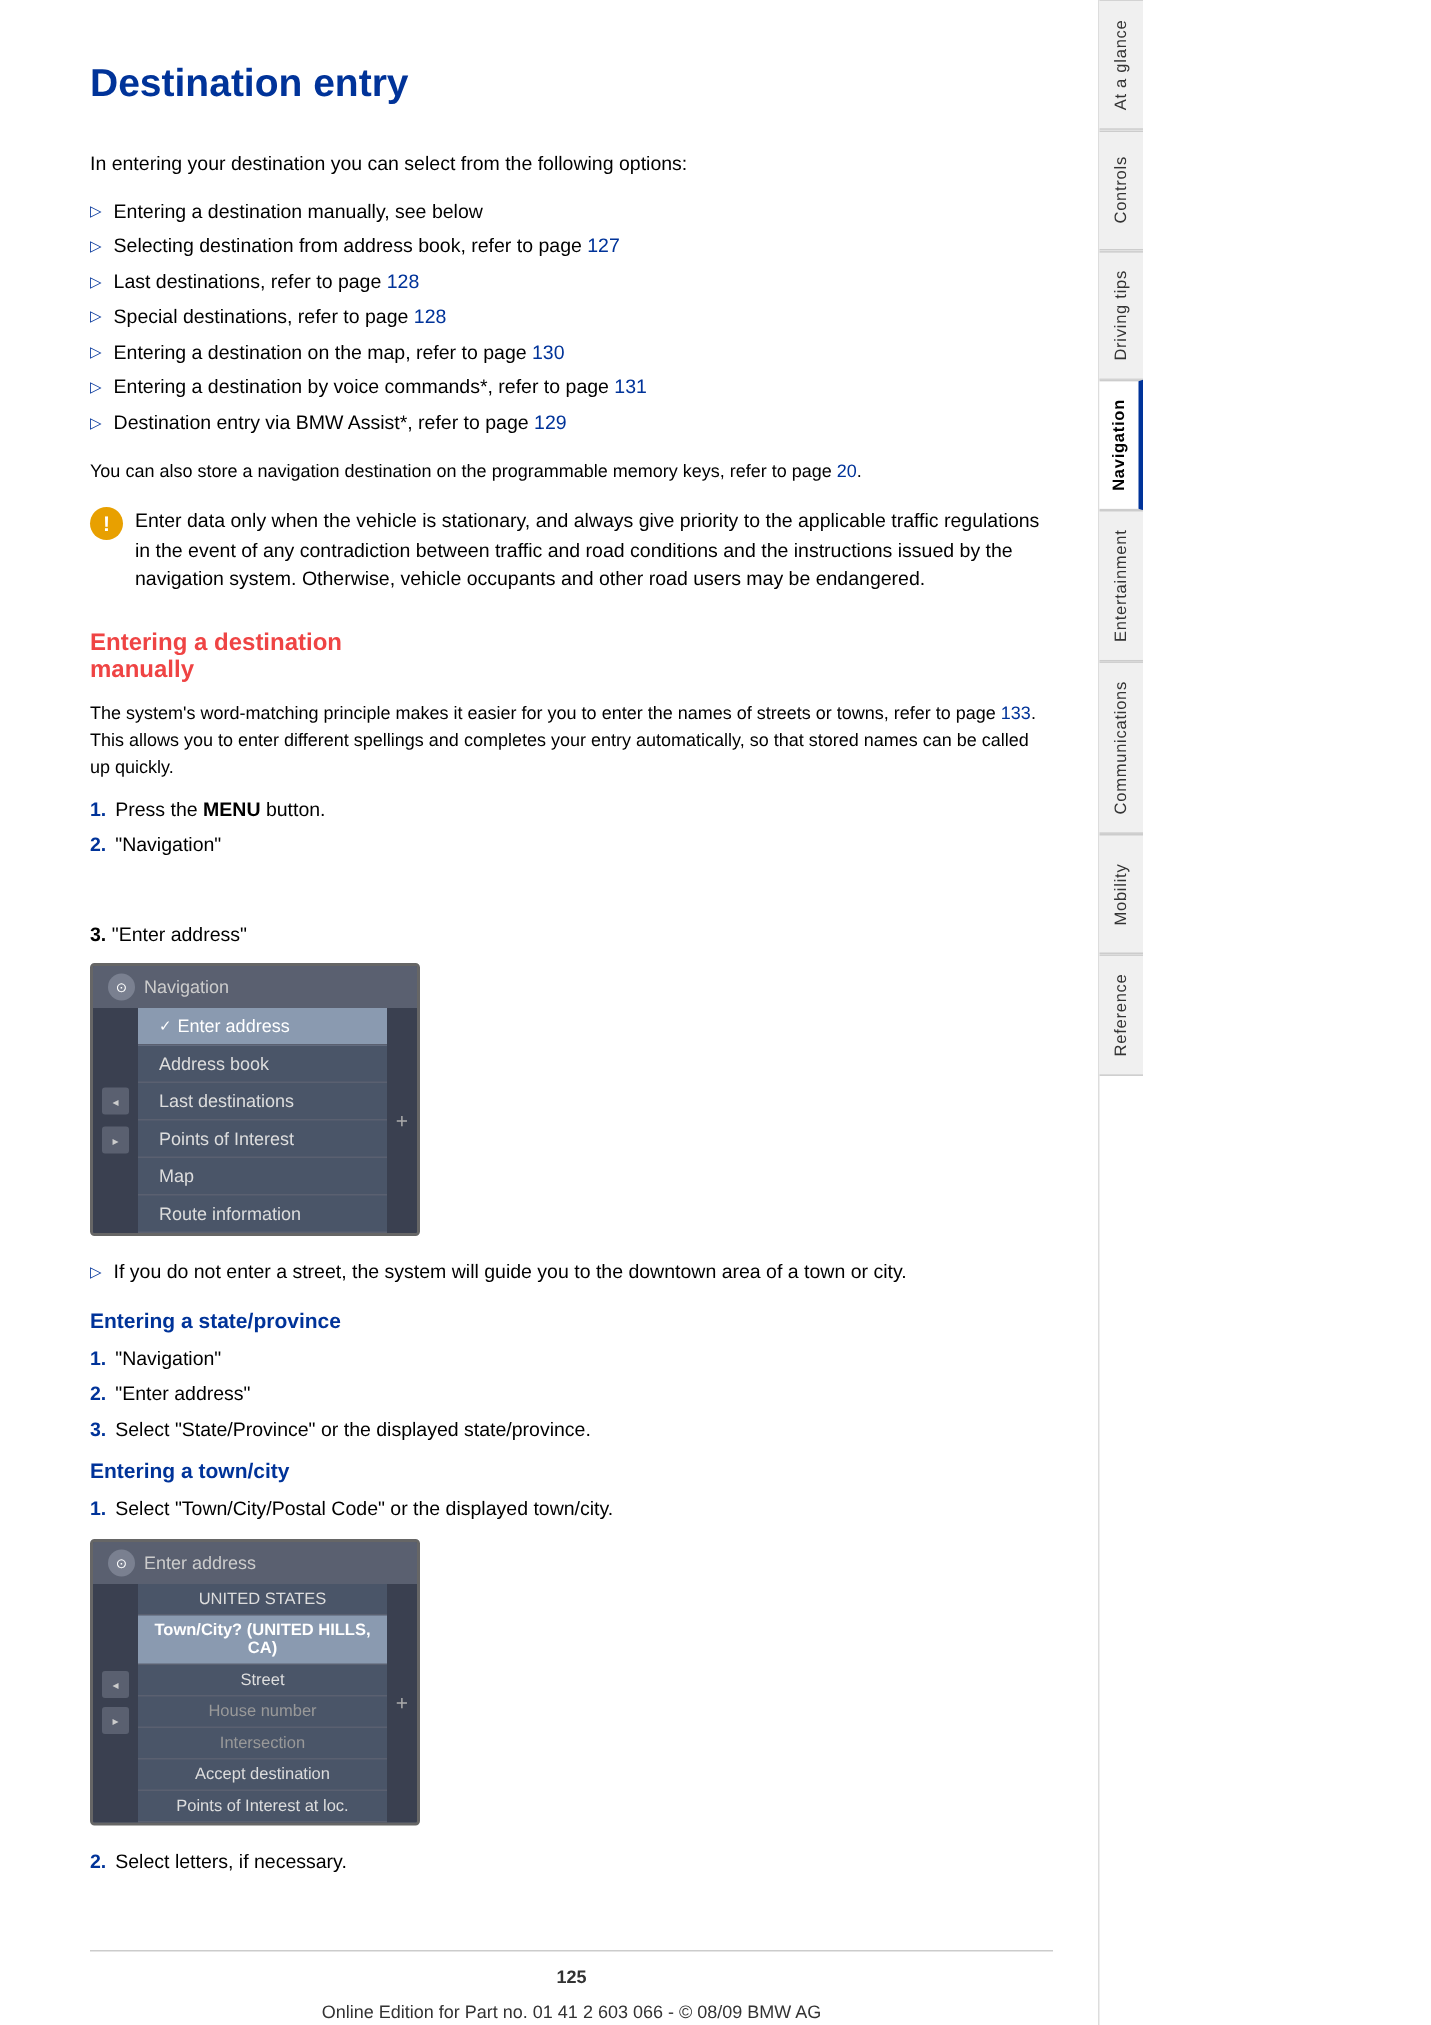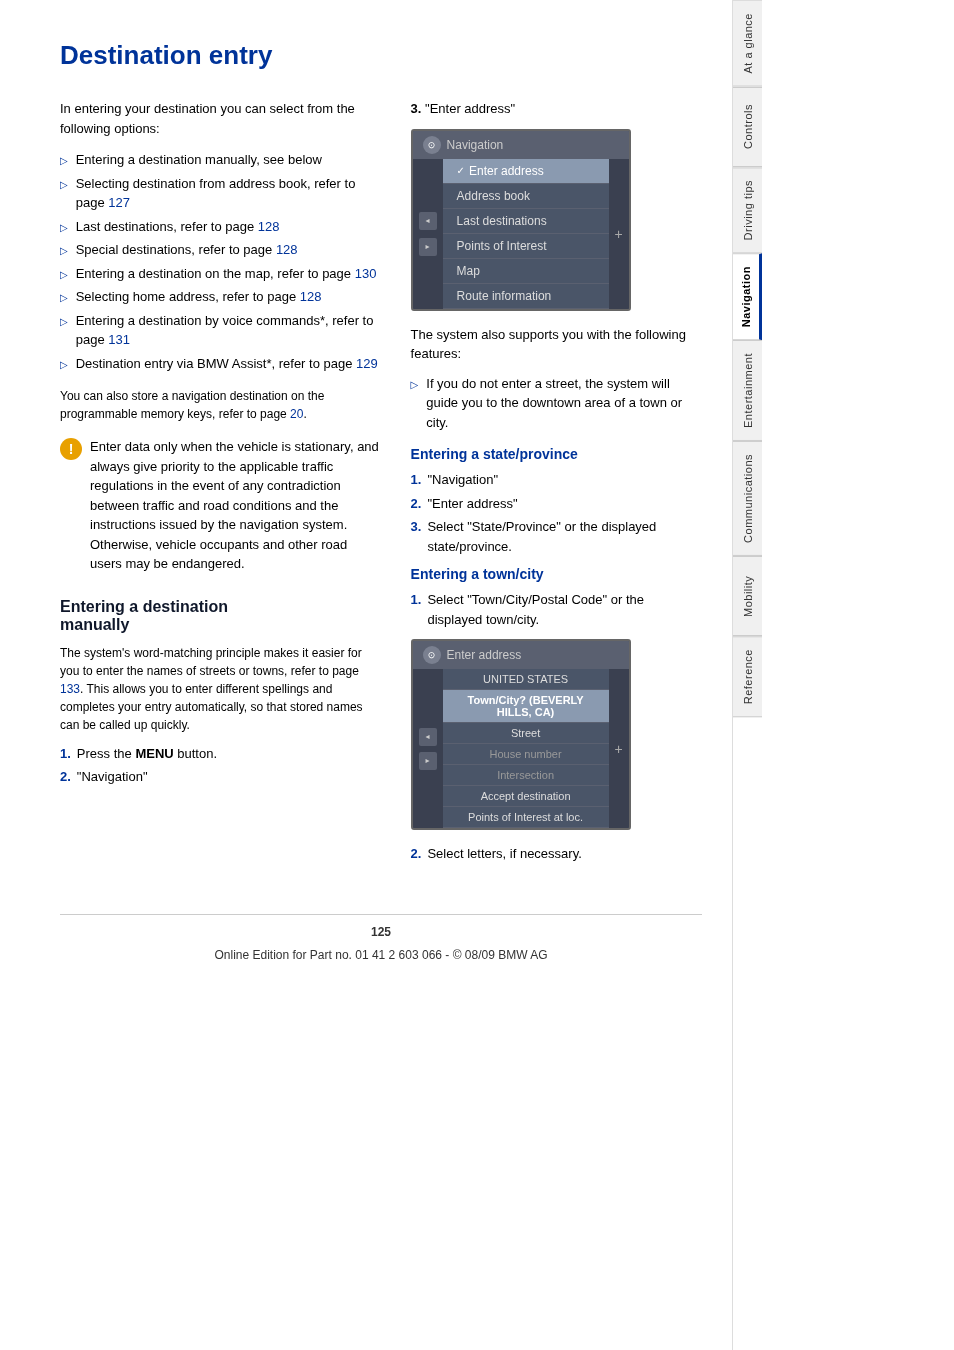--- a/index.html
+++ b/index.html
@@ -65,20 +65,21 @@
       font-weight: bold;
       color: #003399;
       margin-bottom: 20px;
       padding-bottom: 8px;
     }
 
     
     .two-col {
       display: flex;
       gap: 30px;
+      flex-direction: column;
     }
     .col-left {
       flex: 1.1;
     }
     .col-right {
       flex: 1;
     }
 
     p.intro {
       font-size: 13px;
@@ -133,21 +134,21 @@
       font-size: 14px;
       color: #fff;
       flex-shrink: 0;
       margin-right: 8px;
       margin-top: 1px;
     }
 
     h2.section-title {
       font-size: 16px;
       font-weight: bold;
-      color: #0f172a;
+      color: #ef4444;
       margin-top: 24px;
       margin-bottom: 10px;
     }
 
     .body-text {
       font-size: 12px;
       line-height: 1.5;
       color: #000;
       margin-bottom: 10px;
     }
@@ -381,23 +382,20 @@
             <span>Selecting destination from address book, refer to page <a class="page-link">127</a></span>
           </li>
           <li>
             <span>Last destinations, refer to page <a class="page-link">128</a></span>
           </li>
           <li>
             <span>Special destinations, refer to page <a class="page-link">128</a></span>
           </li>
           <li>
             <span>Entering a destination on the map, refer to page <a class="page-link">130</a></span>
-          </li>
-          <li>
-            <span>Selecting home address, refer to page <a class="page-link">128</a></span>
           </li>
           <li>
             <span>Entering a destination by voice commands*, refer to page <a class="page-link">131</a></span>
           </li>
           <li>
             <span>Destination entry via BMW Assist*, refer to page <a class="page-link">129</a></span>
           </li>
         </ul>
 
         <p class="body-text">
@@ -448,21 +446,20 @@
               <div class="nav-screen-item">Address book</div>
               <div class="nav-screen-item">Last destinations</div>
               <div class="nav-screen-item">Points of Interest</div>
               <div class="nav-screen-item">Map</div>
               <div class="nav-screen-item">Route information</div>
             </div>
             <div class="nav-screen-right-btn">+</div>
           </div>
         </div>
 
-        <p class="right-col-text">The system also supports you with the following features:</p>
 
         <ul class="bullet-list">
           <li>
             <span>If you do not enter a street, the system will guide you to the downtown area of a town or city.</span>
           </li>
         </ul>
 
         <h3 class="subsection-title">Entering a state/province</h3>
         <ol class="numbered-list">
           <li>
@@ -492,21 +489,21 @@
             <div class="addr-screen-icon">⊙</div>
             <span class="addr-screen-title">Enter address</span>
           </div>
           <div class="addr-screen-row">
             <div class="addr-screen-left">
               <div class="control-btn">◂</div>
               <div class="control-btn">▸</div>
             </div>
             <div class="addr-screen-items">
               <div class="addr-item">UNITED STATES</div>
-              <div class="addr-item highlighted">Town/City? (BEVERLY HILLS, CA)</div>
+              <div class="addr-item highlighted">Town/City? (UNITED HILLS, CA)</div>
               <div class="addr-item">Street</div>
               <div class="addr-item dimmed">House number</div>
               <div class="addr-item dimmed">Intersection</div>
               <div class="addr-item">Accept destination</div>
               <div class="addr-item">Points of Interest at loc.</div>
             </div>
             <div class="addr-screen-right">+</div>
           </div>
         </div>
 

